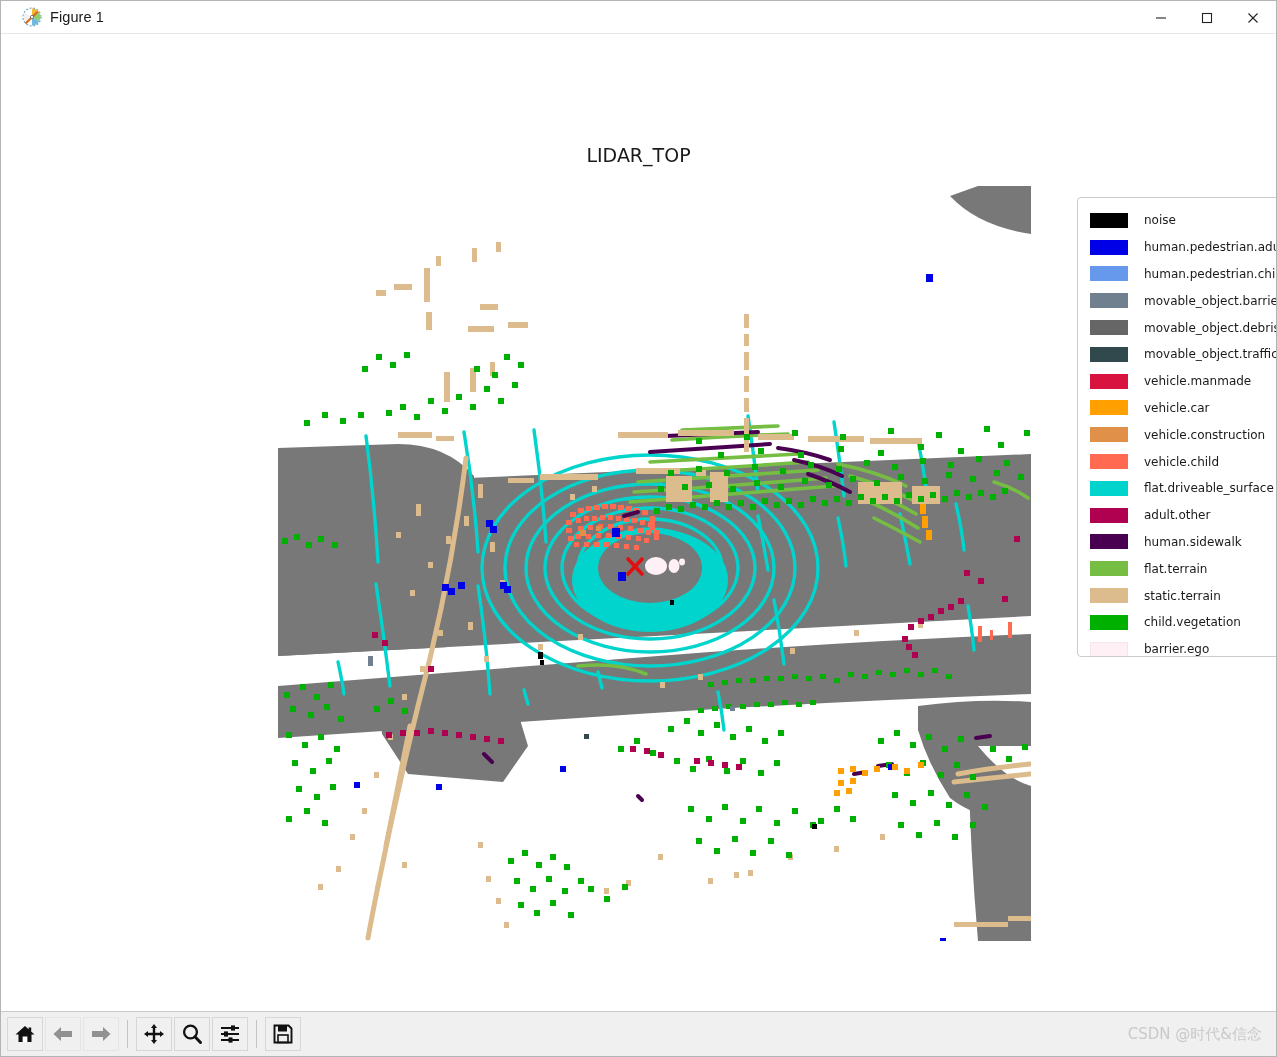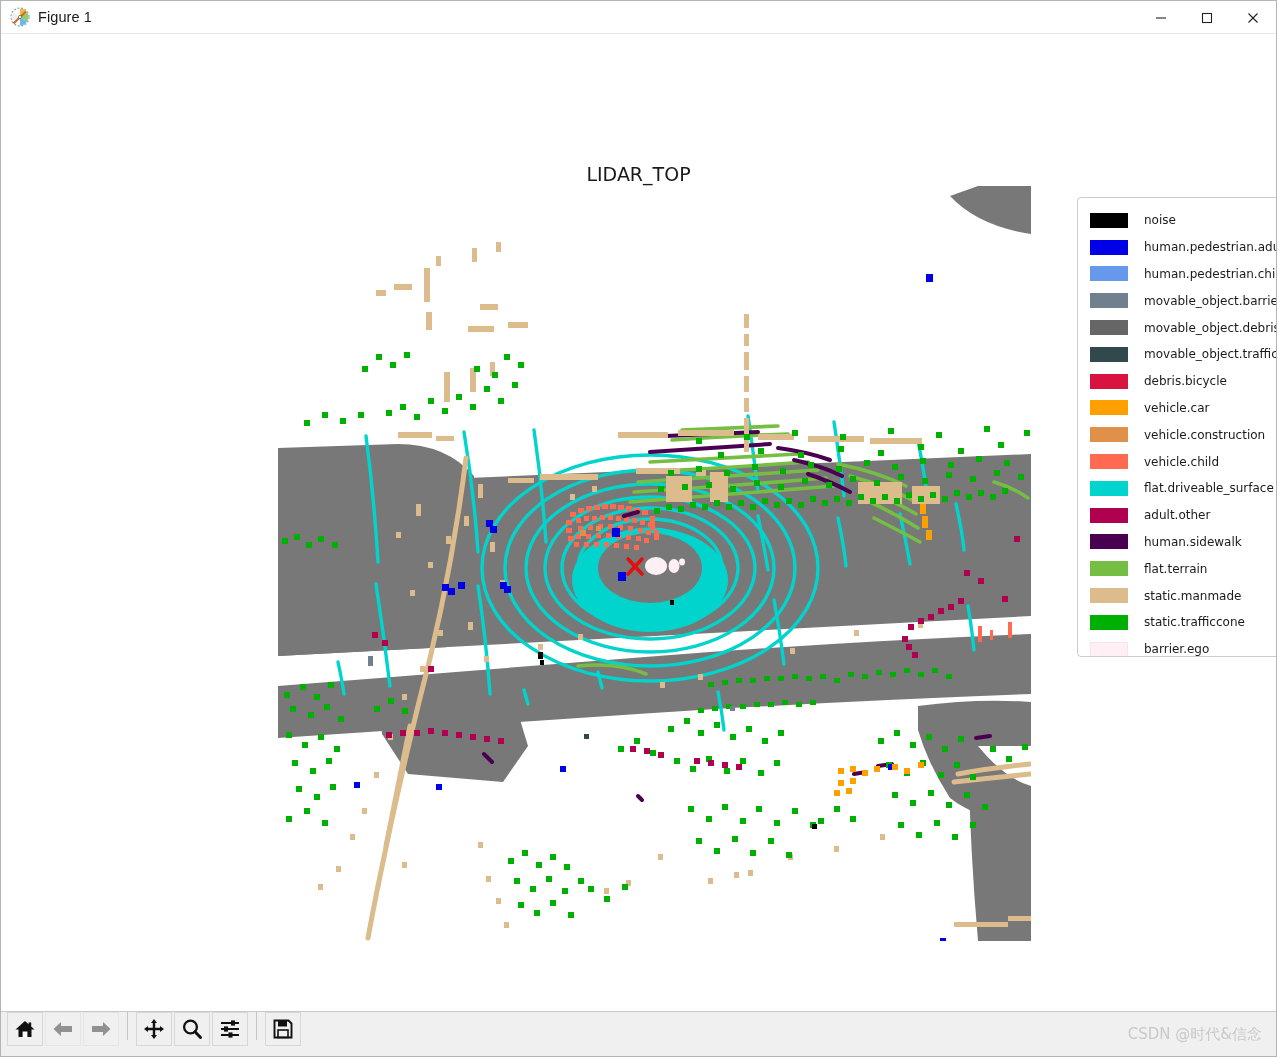--- a/index.html
+++ b/index.html
@@ -17,20 +17,21 @@
     border: 1px solid #b4b4b4;
     display: flex; flex-direction: column;
   }
   
   #titlebar {
     height: 33px; min-height: 33px;
     background: #ffffff;
     border-bottom: 1px solid #e8e8e8;
     display: flex; align-items: center;
     position: relative;
+    padding-left: 12px;
   }
   #app-icon {
     width: 20px; height: 20px;
     margin-left: 9px; margin-right: 8px;
     position: relative; flex: 0 0 auto;
   }
   #title-text {
     font-size: 14.5px; color: #1a1a1a;
     letter-spacing: .1px;
   }
@@ -46,21 +47,20 @@
   
   #canvas-area {
     flex: 1 1 auto; position: relative;
     background: #ffffff; overflow: hidden;
   }
   #fig-title {
     position: absolute; left: 0; right: 0; top: 110px;
     text-align: center;
     font-size: 19px; color: #1a1a1a;
     font-family: "DejaVu Sans", sans-serif;
-    margin-top: 19px;
   }
   
   #axes {
     position: absolute;
     left: 277px; top: 152px;
     width: 753px; height: 755px;
     overflow: hidden;
   }
   #axes svg { display: block; }
   
@@ -88,21 +88,21 @@
     font-size: 12px;
     color: #1a1a1a;
     font-family: "DejaVu Sans", sans-serif;
     white-space: nowrap;
   }
   
   #toolbar {
     height: 45px; min-height: 45px;
     background: #f0f0f0;
     border-top: 1px solid #c8c8c8;
-    display: flex; 
+    display: flex; align-items: center;
     padding-left: 5px;
     position: relative;
   }
   .tb-btn {
     width: 36px; height: 34px;
     margin: 0 1px;
     display: flex; align-items: center; justify-content: center;
     background: #f0f0f0;
     border: 1px solid #d7d7d7;
     cursor: default;
@@ -814,21 +814,21 @@
         <div class="legend-row">
           <div class="swatch" style="background: rgb(102, 102, 102);"></div>
           <span class="legend-label">movable_object.debris</span>
         </div>
         <div class="legend-row">
           <div class="swatch" style="background: rgb(49, 73, 76);"></div>
           <span class="legend-label">movable_object.trafficcone</span>
         </div>
         <div class="legend-row">
           <div class="swatch" style="background: rgb(217, 19, 64);"></div>
-          <span class="legend-label">debris.bicycle</span>
+          <span class="legend-label">vehicle.manmade</span>
         </div>
         <div class="legend-row">
           <div class="swatch" style="background: rgb(255, 160, 0);"></div>
           <span class="legend-label">vehicle.car</span>
         </div>
         <div class="legend-row">
           <div class="swatch" style="background: rgb(224, 144, 72);"></div>
           <span class="legend-label">vehicle.construction</span>
         </div>
         <div class="legend-row">
@@ -846,25 +846,25 @@
         <div class="legend-row">
           <div class="swatch" style="background: rgb(74, 0, 80);"></div>
           <span class="legend-label">human.sidewalk</span>
         </div>
         <div class="legend-row">
           <div class="swatch" style="background: rgb(117, 190, 67);"></div>
           <span class="legend-label">flat.terrain</span>
         </div>
         <div class="legend-row">
           <div class="swatch" style="background: rgb(220, 188, 140);"></div>
-          <span class="legend-label">static.manmade</span>
+          <span class="legend-label">static.terrain</span>
         </div>
         <div class="legend-row">
           <div class="swatch" style="background: rgb(0, 176, 0);"></div>
-          <span class="legend-label">static.trafficcone</span>
+          <span class="legend-label">child.vegetation</span>
         </div>
         <div class="legend-row">
           <div class="swatch" style="background: rgb(255, 240, 245); border: 1px solid rgb(246, 230, 236);"></div>
           <span class="legend-label">barrier.ego</span>
         </div>
       </div>
 
   </div>
 
   <div id="toolbar">

